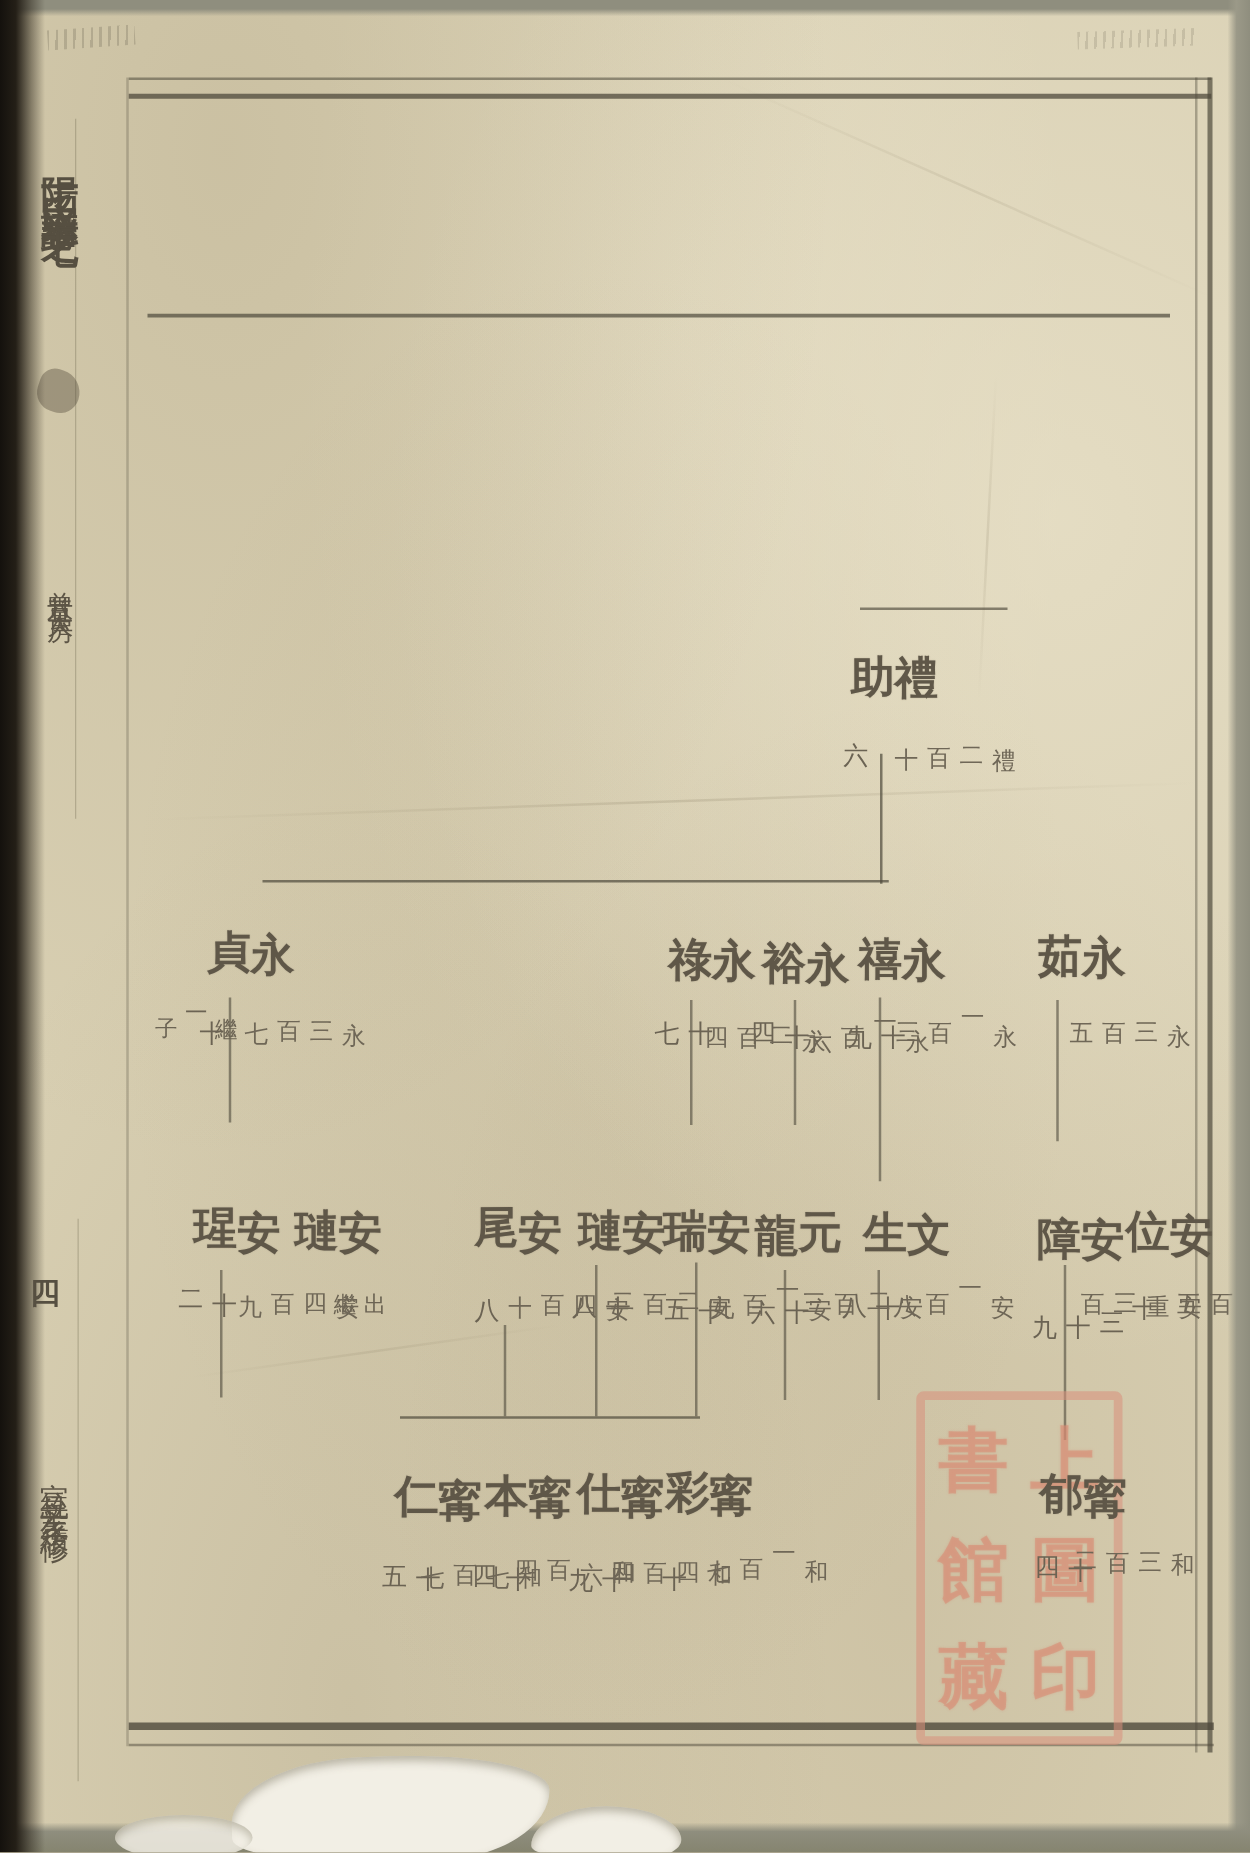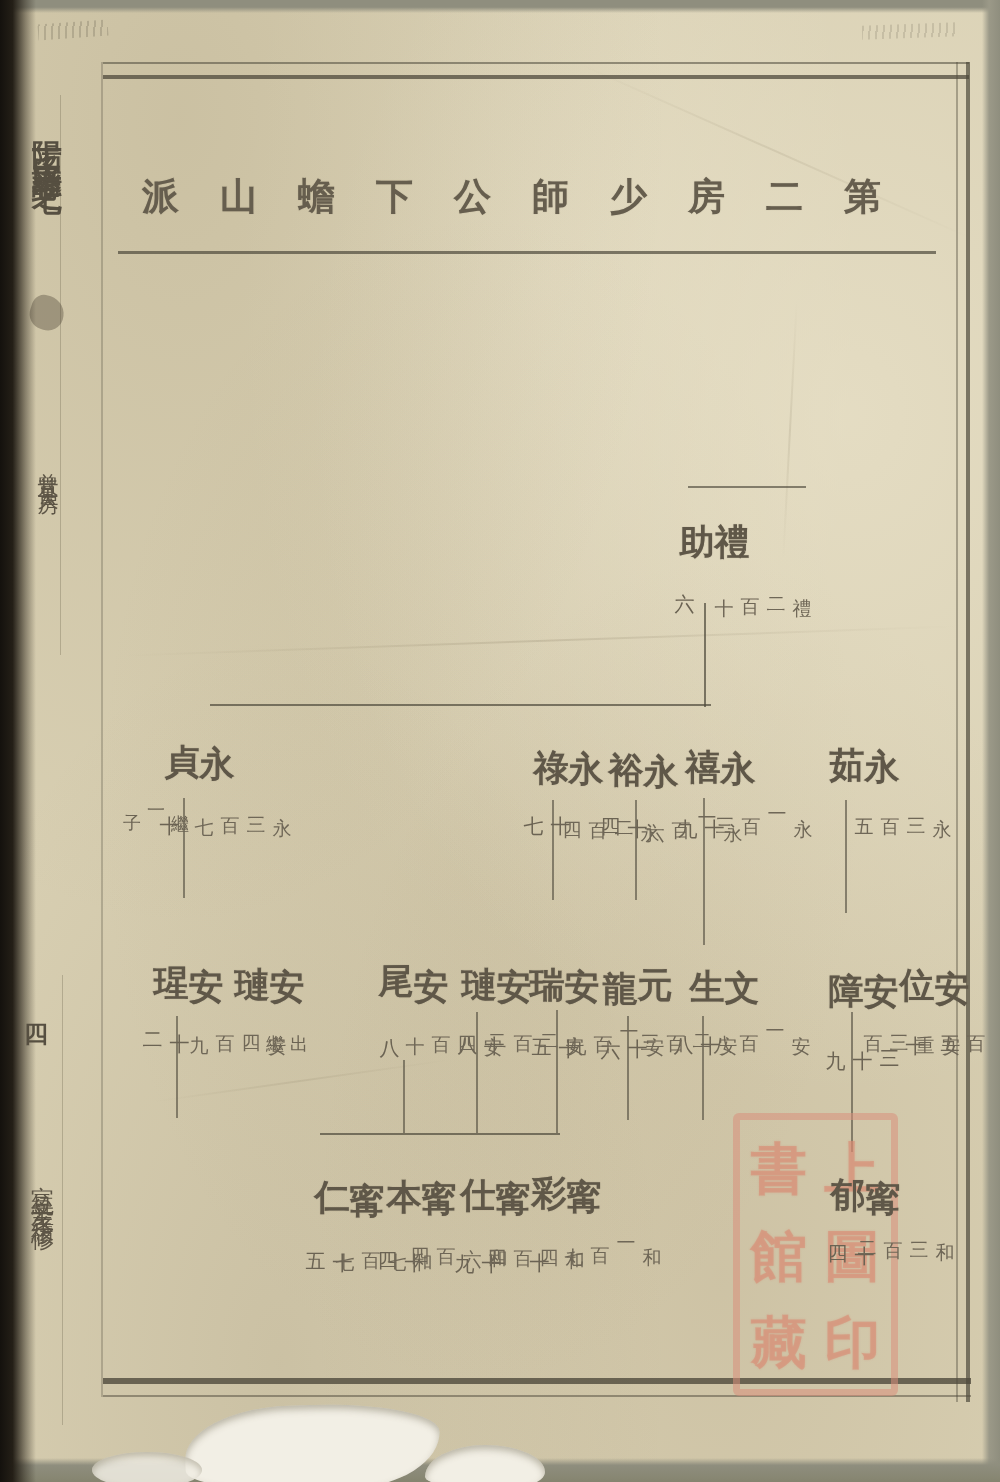--- a/index.html
+++ b/index.html
@@ -120,21 +120,20 @@
       <div class="seal-glyph">圖</div>
       <div class="seal-glyph">印</div>
     </div>
     <div class="seal-col">
       <div class="seal-glyph">書</div>
       <div class="seal-glyph">館</div>
       <div class="seal-glyph">藏</div>
     </div>
   </div>
 
-  <div class="hall-header">派山蟾下公師少房二第</div>
 
   <div class="spine-title vert">陽丁氏宗譜卷之七</div>
   <div class="spine-branch vert">曾廿三公大房</div>
   <div class="spine-page">四</div>
   <div class="spine-edition vert">宣統辛亥年續修</div>
 
   <div class="entry" style="left:680px;top:495px;">
     <div class="pname vert">禮助</div>
     <div class="rank vert" style="left:-8px;top:82px;">六</div>
     <div class="ref vert" style="left:32px;top:88px;">禮二百十</div>

